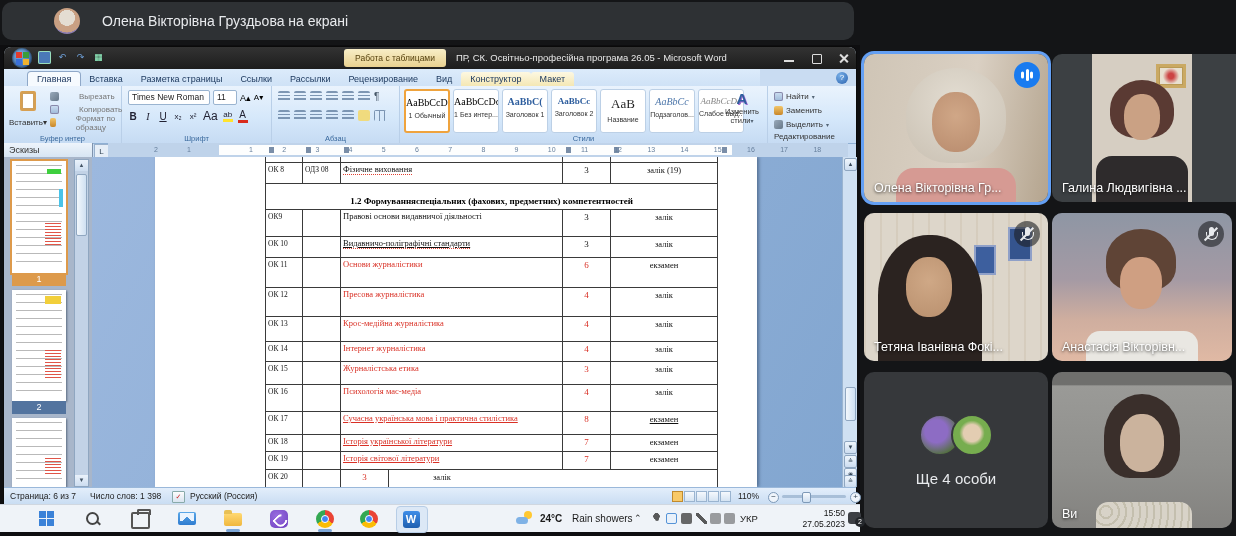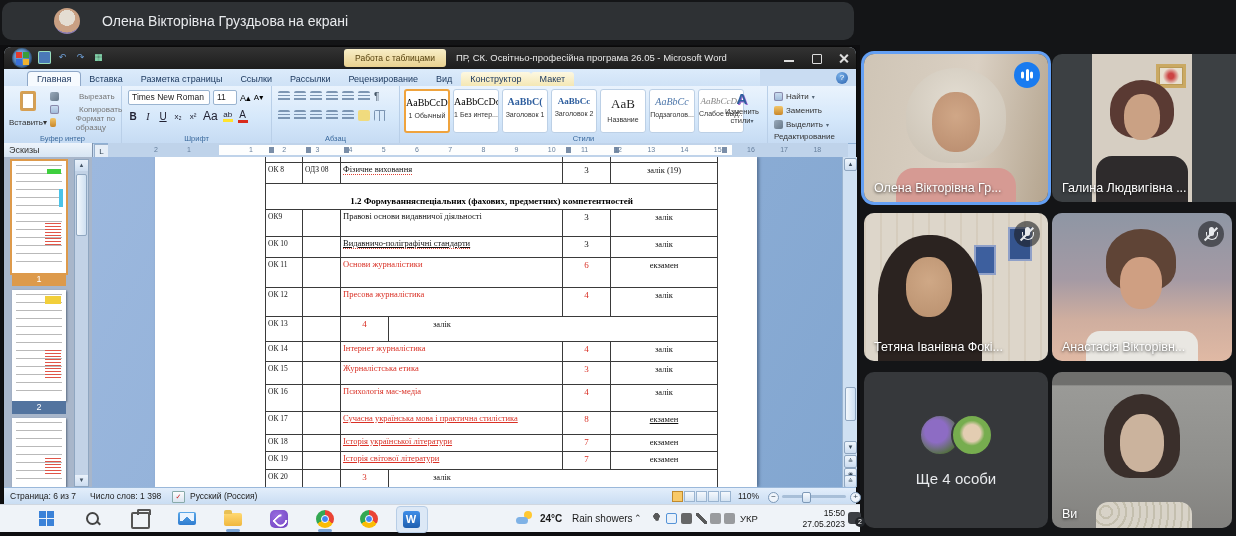--- a/index.html
+++ b/index.html
@@ -429,20 +429,21 @@
         <div class="trow" style="height:29px">
           <div class="c c1">ОК 12</div>
             <div class="c c2"></div>
           <div class="c c3"><span class="nm red">Пресова журналістика</span></div>
           <div class="c c4"><span class="red">4</span></div>
           <div class="c c5"><span>залік</span></div>
         </div>
         <div class="trow" style="height:25px">
           <div class="c c1">ОК 13</div>
             <div class="c c2"></div>
+          <div class="c c3"><span class="nm red">Крос-медійна журналістика</span></div>
           <div class="c c4"><span class="red">4</span></div>
           <div class="c c5"><span>залік</span></div>
         </div>
         <div class="trow" style="height:20px">
           <div class="c c1">ОК 14</div>
             <div class="c c2"></div>
           <div class="c c3"><span class="nm red">Інтернет журналістика</span></div>
           <div class="c c4"><span class="red">4</span></div>
           <div class="c c5"><span>залік</span></div>
         </div>

